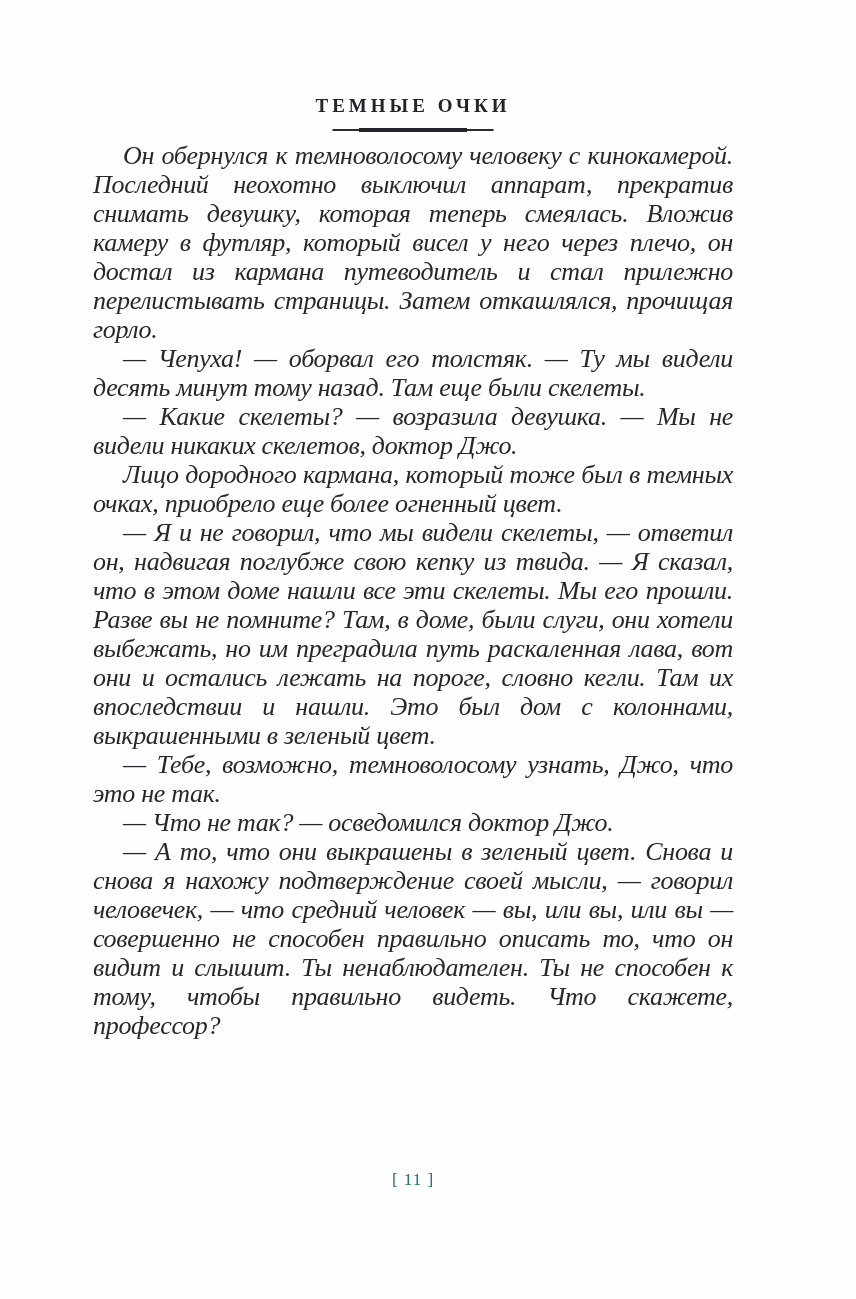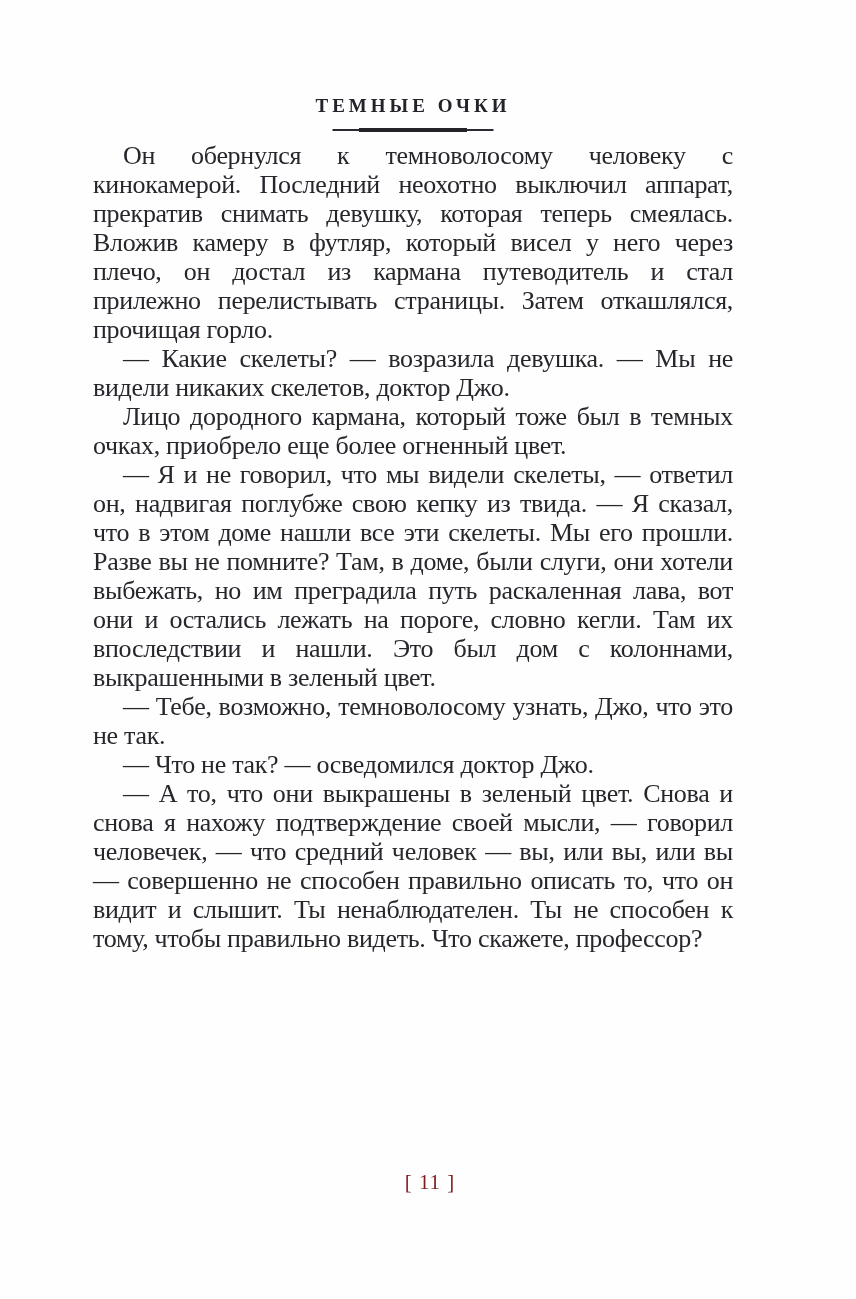--- a/index.html
+++ b/index.html
@@ -42,50 +42,52 @@
     background: #23232a;
   }
   .body-text {
     position: absolute;
     top: 141px; left: 93px; width: 640px;
     font-size: 26px;
     line-height: 29px;
     letter-spacing: -0.3px;
     text-align: justify;
     hyphens: auto;
+    font-style: italic;
     -webkit-hyphens: auto;
   }
   .body-text p {
     margin: 0;
     padding: 0;
     text-indent: 30px;
   }
   .folio {
     position: absolute;
-    top: 1170px; left: 110px; width: 640px;
+    top: 1170px; left: 93px; width: 640px;
     text-align: center;
-    font-size: 21px;
-    color: #7f1d1d;
+    font-size: 17px;
+    color: #0f766e;
     letter-spacing: 1px;
   }
 </style>
 </head>
 <body>
 
 <div class="page">
 
   <div class="running-head">ТЕМНЫЕ ОЧКИ</div>
 
   <div class="ornament">
     <div class="thin"></div>
     <div class="thick"></div>
   </div>
 
   <div class="body-text">
     <p>Он обернулся к темноволосому человеку с кинокамерой. Последний неохотно выключил аппарат, прекратив снимать девушку, которая теперь смеялась. Вложив камеру в футляр, который висел у него через плечо, он достал из кармана путеводитель и стал прилежно перелистывать страницы. Затем откашлялся, прочищая горло.</p>
+    <p>— Чепуха! — оборвал его толстяк. — Ту мы видели десять минут тому назад. Там еще были скелеты.</p>
     <p>— Какие скелеты? — возразила девушка. — Мы не видели никаких скелетов, доктор Джо.</p>
     <p>Лицо дородного кармана, который тоже был в темных очках, приобрело еще более огненный цвет.</p>
     <p>— Я и не говорил, что мы видели скелеты, — ответил он, надвигая поглубже свою кепку из твида. — Я сказал, что в этом доме нашли все эти скелеты. Мы его прошли. Разве вы не помните? Там, в доме, были слуги, они хотели выбежать, но им преградила путь раскаленная лава, вот они и остались лежать на пороге, словно кегли. Там их впоследствии и нашли. Это был дом с колоннами, выкрашенными в зеленый цвет.</p>
     <p>— Тебе, возможно, темноволосому узнать, Джо, что это не так.</p>
     <p>— Что не так? — осведомился доктор Джо.</p>
     <p>— А то, что они выкрашены в зеленый цвет. Снова и снова я нахожу подтверждение своей мысли, — говорил человечек, — что средний человек — вы, или вы, или вы — совершенно не способен правильно описать то, что он видит и слышит. Ты ненаблюдателен. Ты не способен к тому, чтобы правильно видеть. Что скажете, профессор?</p>
   </div>
 
   <div class="folio">[ 11 ]</div>
 

